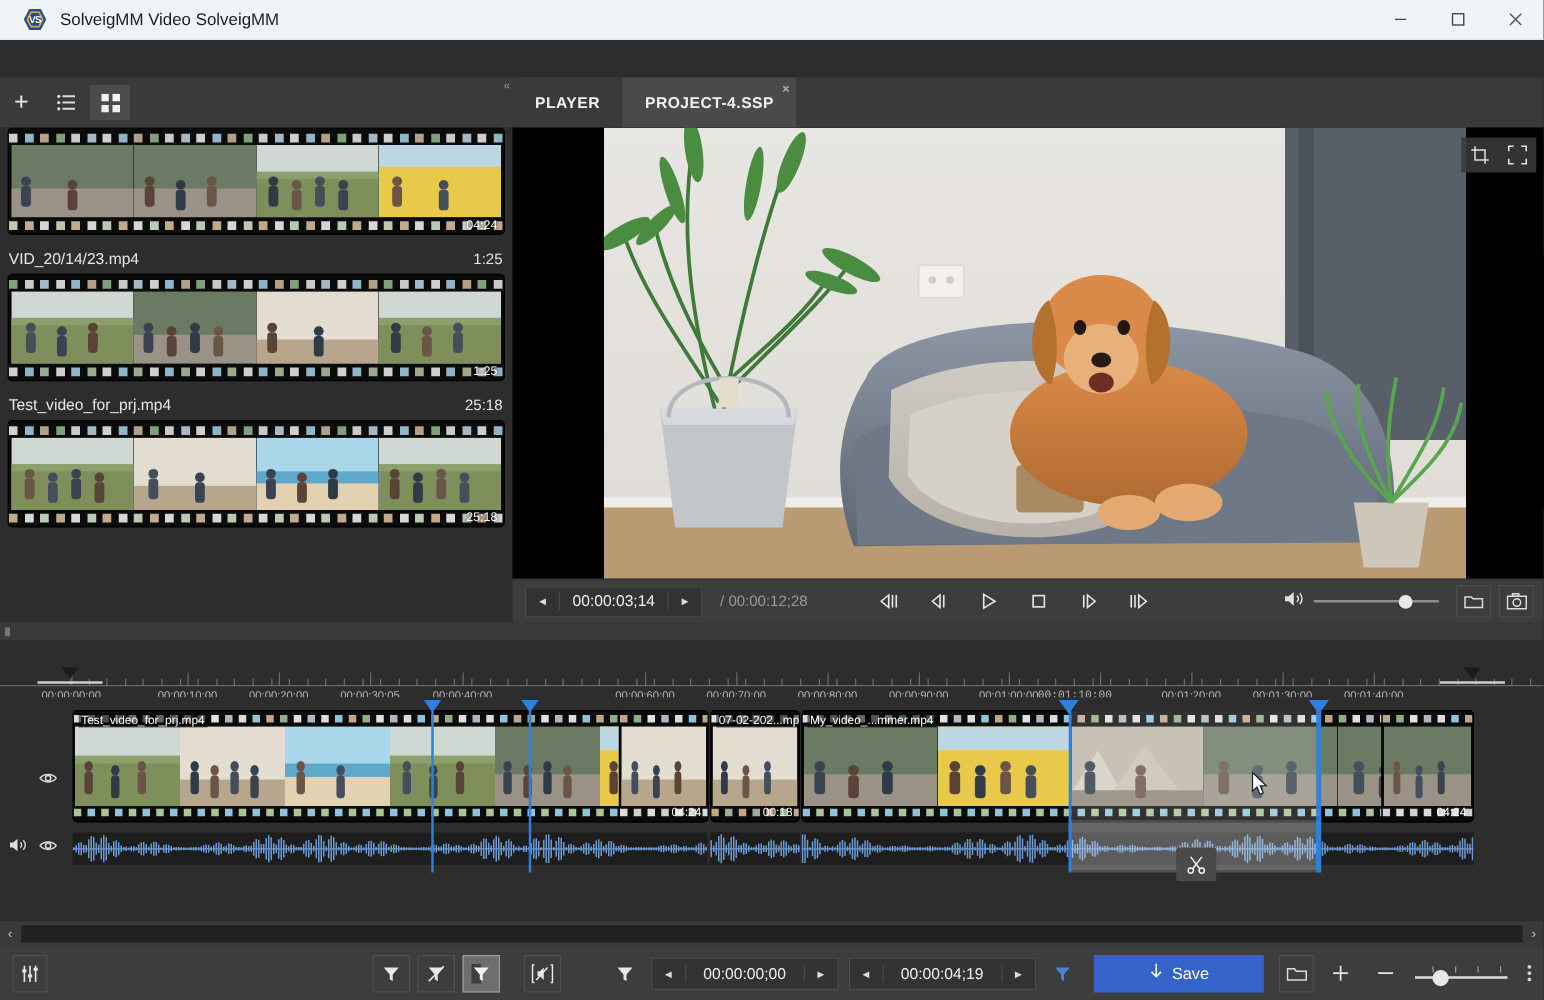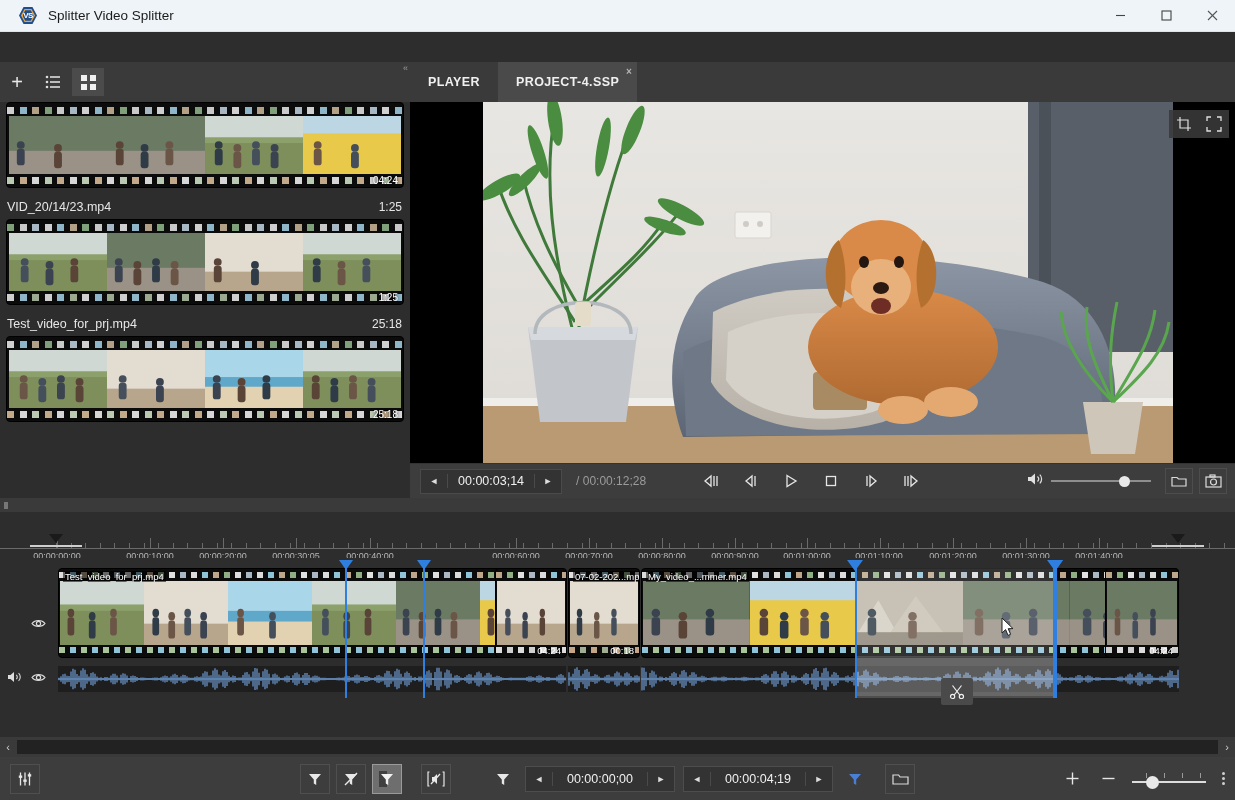--- a/index.html
+++ b/index.html
@@ -285,21 +285,21 @@
 
 <div id="app">
 
   <div class="titlebar">
     <div class="app-logo">
       <div class="hex"></div>
         <div class="hex2"></div>
         <div class="hex3"></div>
       <div class="vs">VS</div>
     </div>
-    <div class="title-text">Splitter Video Splitter</div>
+    <div class="title-text">SolveigMM Video SolveigMM</div>
     <div class="win-controls">
       <div class="win-btn">
         <svg width="11" height="11" viewBox="0 0 11 11">
             <line x1="1" y1="5.5" x2="10" y2="5.5" stroke="#444" stroke-width="1.1"></line>
           </svg>
       </div>
       <div class="win-btn">
         <svg width="11" height="11" viewBox="0 0 11 11">
             <rect x="1" y="1" width="9" height="9" fill="none" stroke="#444" stroke-width="1.1"></rect>
           </svg>
@@ -907,21 +907,21 @@
       <div class="tick-label" style="left: 516px;">00:00:60;00</div>
       <div class="tick major" style="left: 589px;"></div>
       <div class="tick-label" style="left: 589px;">00:00:70;00</div>
       <div class="tick major" style="left: 662px;"></div>
       <div class="tick-label" style="left: 662px;">00:00:80;00</div>
       <div class="tick major" style="left: 735px;"></div>
       <div class="tick-label" style="left: 735px;">00:00:90;00</div>
       <div class="tick major" style="left: 807px;"></div>
       <div class="tick-label" style="left: 807px;">00:01:00;00</div>
       <div class="tick major" style="left: 880px;"></div>
-      <div class="tick-label" style="left: 879px;">00:01:10;00</div>
+      <div class="tick-label" style="left: 860px; font-family: Liberation Mono, monospace;">00:01:10;00</div>
       <div class="tick major" style="left: 953px;"></div>
       <div class="tick-label" style="left: 953px;">00:01:20;00</div>
       <div class="tick major" style="left: 1026px;"></div>
       <div class="tick-label" style="left: 1026px;">00:01:30;00</div>
       <div class="tick major" style="left: 1099px;"></div>
       <div class="tick-label" style="left: 1099px;">00:01:40;00</div>
       <div class="tick minor" style="left: 56px;"></div>
       <div class="tick minor" style="left: 71px;"></div>
       <div class="tick minor" style="left: 85px;"></div>
       <div class="tick minor" style="left: 100px;"></div>
@@ -2124,20 +2124,29 @@
       <div class="tc-val">00:00:04;19</div>
       <div class="tc-arrow">►</div>
     </div>
 
     <div class="bb-btn plain">
       <svg width="16" height="16" viewBox="0 0 16 16">
           <path d="M2 3 H14 L9.2 8.6 V14 L6.8 12.4 V8.6 Z" fill="#4a7fd6"></path>
         </svg>
     </div>
 
+    <div class="save-btn">
+      <span>
+        <svg width="12" height="14" viewBox="0 0 12 14" fill="none" stroke="#fff" stroke-width="1.3">
+            <line x1="6" y1="1" x2="6" y2="11"></line>
+            <path d="M2.2 7.5 L6 11.3 L9.8 7.5"></path>
+          </svg>
+      </span>
+      <span>Save</span>
+    </div>
 
     <div class="bb-btn" style="margin-left:12px">
       <svg width="17" height="14" viewBox="0 0 17 14" fill="none" stroke="#dcdcdc" stroke-width="1.2">
           <path d="M1 3 V12 H16 V5 H8 L6.6 3 Z"></path>
         </svg>
     </div>
 
     <div style="margin-left:auto;display:flex;align-items:center">
       <div class="bb-btn plain">
         <svg width="15" height="15" viewBox="0 0 15 15" stroke="#e6e6e6" stroke-width="1.4">

